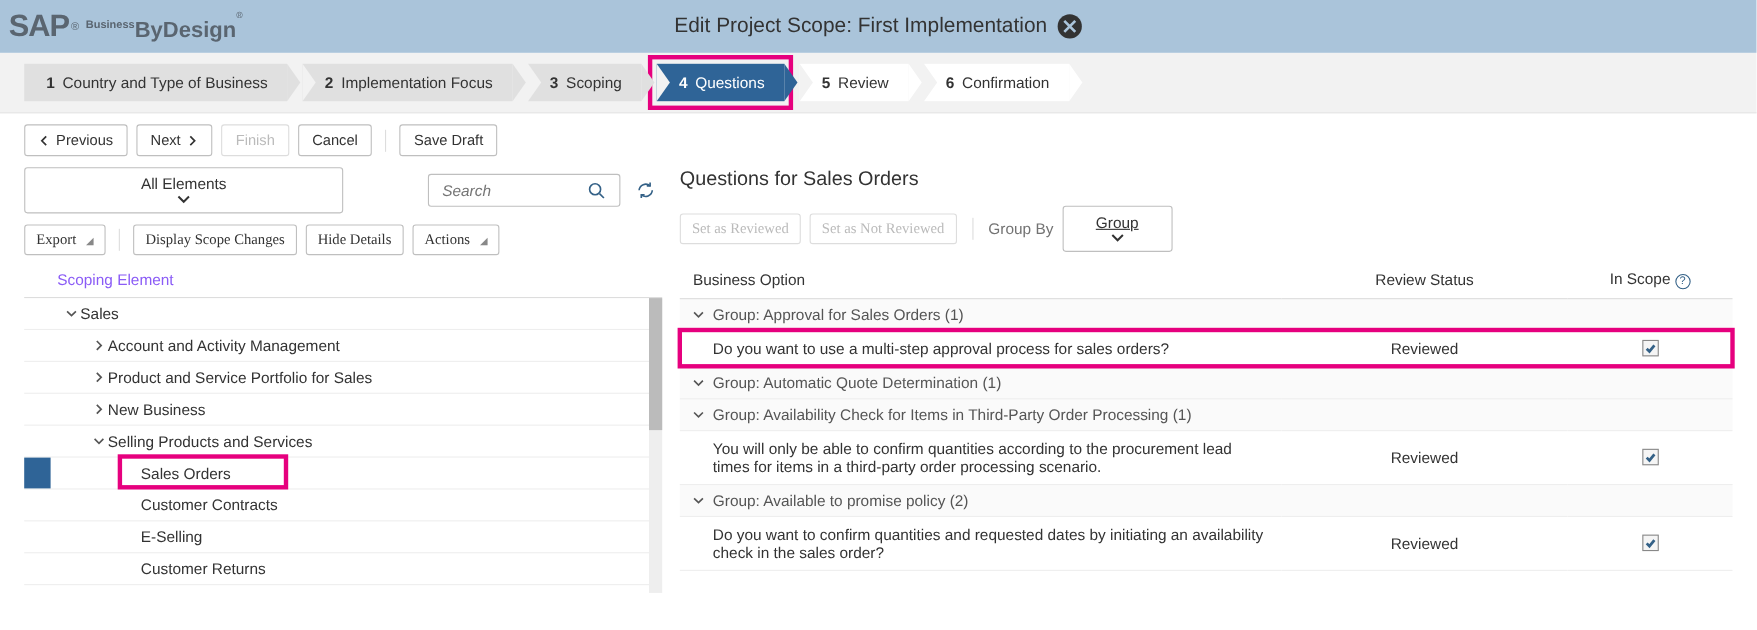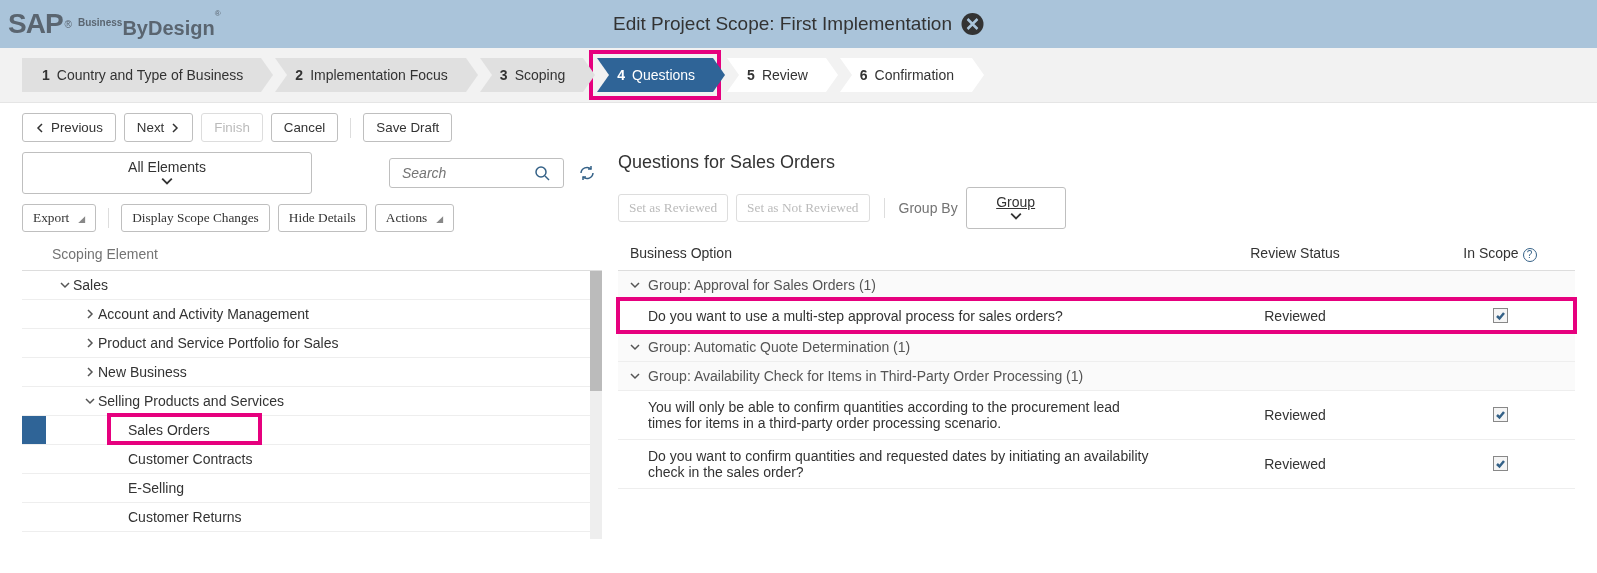--- a/index.html
+++ b/index.html
@@ -42,21 +42,21 @@
   .dropdown { border:1px solid #bfbfbf; padding:6px 10px; border-radius:3px; display:flex; align-items:center; justify-content:space-between; width:290px; cursor:pointer; background:#fff;flex-direction:column;}
   .search-box { border:1px solid #bfbfbf; border-radius:3px; display:flex; align-items:center; width:175px; padding:0 6px 0 10px; height:30px;}
   .search-box input { border:none; outline:none; flex:1; font-style:italic; color:#999; font-size:14px; width:100%;}
   .icon-btn { width:30px; height:30px; display:flex; align-items:center; justify-content:center; cursor:pointer; color:#346187;}
   .refresh-standalone { border:0; }
   
   .toolbar-row { display:flex; gap:8px; align-items:center; margin-bottom:6px;}
   .btn.small { padding:5px 10px;font-family:Liberation Serif, serif;}
   .dd-arrow-sm { font-size:9px; color:#888; margin-left:3px; position:relative; top:1px;}
   
-  .tree-header { font-weight:400; color:#737373; padding:8px 10px 8px 30px; border-bottom:1px solid #ddd;}
+  .tree-header { font-weight:400; color:#8b5cf6; padding:8px 10px 8px 30px; border-bottom:1px solid #ddd;}
   .scroll-wrap { position:relative; }
   .tree-scroll { position:absolute; right:0; top:0; bottom:0; width:12px; background:#eee;}
   .tree-scroll-thumb { background:#bbb; width:12px;}
   .tree-body { border-right:12px solid transparent;}
   .tree-row { display:flex; align-items:center; height:29px; border-bottom:1px solid #eee; cursor:pointer; position:relative;}
   .tree-row.selected { }
   .tree-row.selected::before { content:''; position:absolute; left:0; top:0; bottom:0; width:24px; background:#2f6497;}
   .tree-row .exp { width:16px; display:flex; justify-content:center; color:#666; font-size:11px;}
   .tree-row .lbl { }
   .pad-0 { padding-left:35px;}
@@ -333,20 +333,25 @@
           </tr>
         <tr class="item-row">
           <td>You will only be able to confirm quantities according to the procurement lead times for items in a third-party order processing scenario.</td>
           <td class="c2">Reviewed</td>
           <td class="c3"><span class="chk">
                 <svg viewBox="0 0 11 11">
                   <path d="M2 6 L4.5 8.5 L9 3"></path>
                 </svg>
               </span></td>
         </tr>
+        <tr class="grp-row">
+            <td colspan="3"><span class="grp-toggle"><svg width="10" height="10" viewBox="0 0 10 10" fill="none" stroke="#555" stroke-width="1.5">
+                  <path d="M1 3 L5 7 L9 3"></path>
+                </svg></span><span>Group: Available to promise policy (2)</span></td>
+          </tr>
         <tr class="item-row">
           <td>Do you want to confirm quantities and requested dates by initiating an availability check in the sales order?</td>
           <td class="c2">Reviewed</td>
           <td class="c3"><span class="chk">
                 <svg viewBox="0 0 11 11">
                   <path d="M2 6 L4.5 8.5 L9 3"></path>
                 </svg>
               </span></td>
         </tr>
       </tbody>

